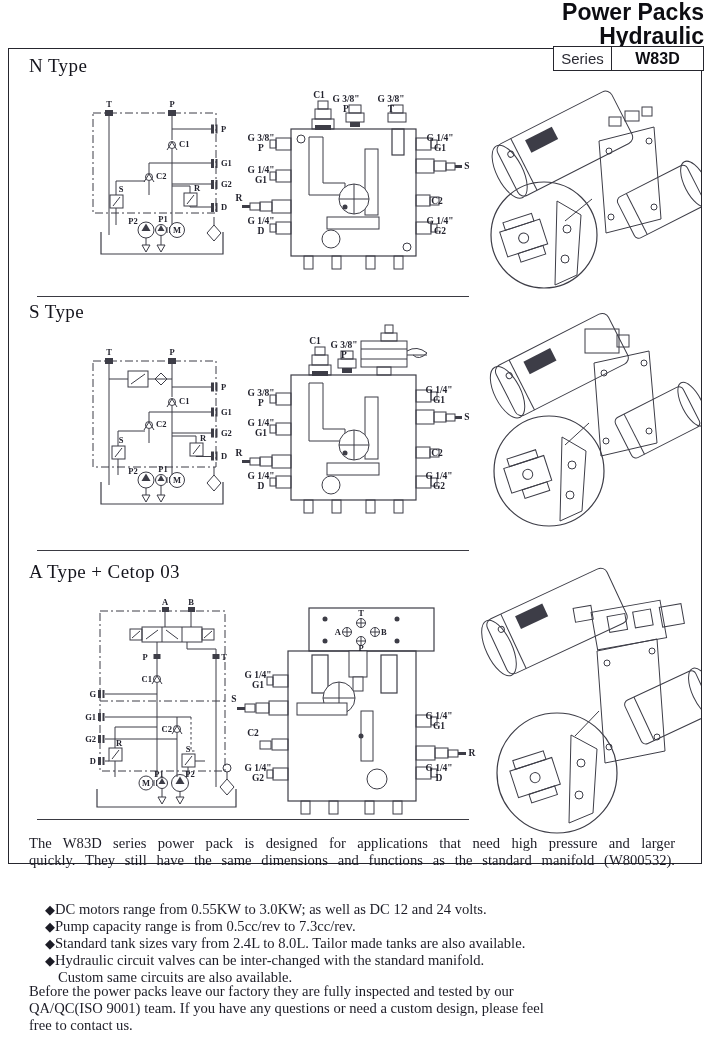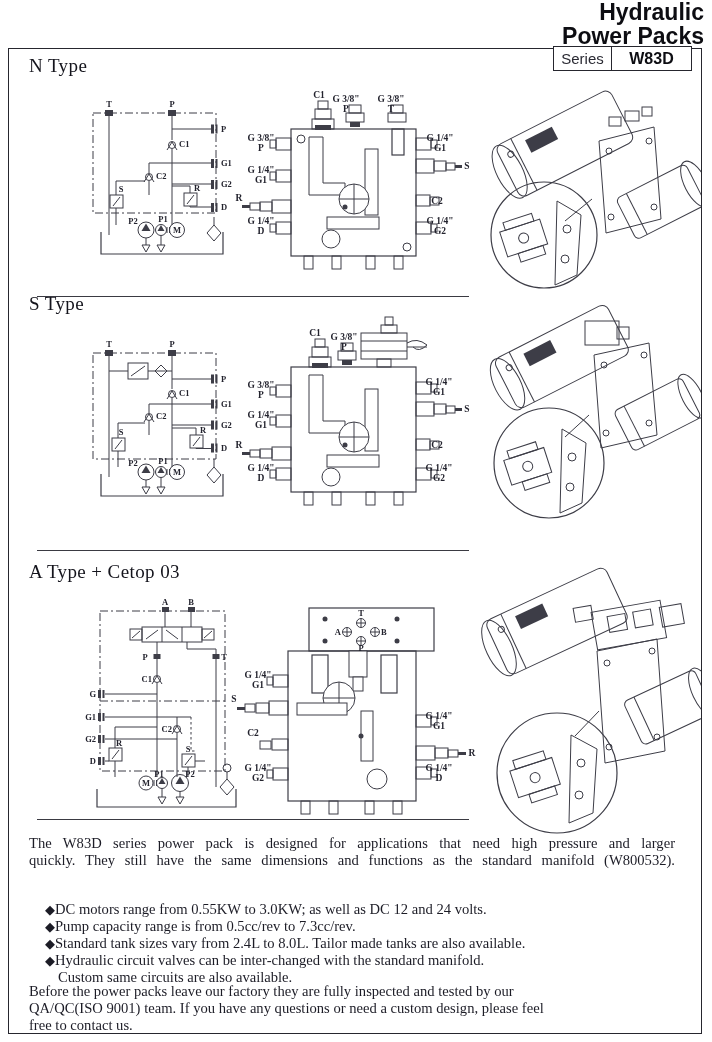--- a/index.html
+++ b/index.html
@@ -1,21 +1,21 @@
 <!DOCTYPE html>
 <html><head>
 <meta charset="utf-8">
 <style>
   html,body{margin:0;padding:0;background:#fff;}
   body{width:712px;height:1042px;position:relative;font-family:"Liberation Serif",serif;color:#1f1f2a;overflow:hidden;}
   .hdr{position:absolute;right:8px;top:0;text-align:right;font-family:"Liberation Sans",sans-serif;font-weight:bold;font-size:23px;line-height:24px;color:#0d0d12;}
-  .series{position:absolute;left:553px;top:46px;width:139px;height:25px;border:1.5px solid #26262e;display:flex;background:#fff;z-index:5;box-sizing:border-box;font-family:"Liberation Sans",sans-serif;}
+  .series{position:absolute;left:553px;top:46px;width:151px;height:25px;border:1.5px solid #26262e;display:flex;background:#fff;z-index:5;box-sizing:border-box;font-family:"Liberation Sans",sans-serif;}
   .series .c1{width:57px;border-right:1.5px solid #26262e;display:flex;align-items:center;justify-content:center;font-size:15px;color:#2a2a33;}
   .series .c2{flex:1;display:flex;align-items:center;justify-content:center;font-weight:bold;font-size:16px;color:#0d0d12;}
-  .mainbox{position:absolute;left:8px;top:48px;width:694px;height:986px;border:1.5px solid #26262e;box-sizing:border-box;background:#fff;}
+  .mainbox{position:absolute;left:8px;top:48px;width:694px;height:816px;border:1.5px solid #26262e;box-sizing:border-box;background:#fff;}
   .sec{position:absolute;left:0;width:692px;}
   .sec-title{position:absolute;left:20px;font-size:19px;color:#14141c;letter-spacing:.4px;white-space:nowrap;}
   .divider{position:absolute;left:28px;width:432px;height:0;border-top:1.5px solid #3a3a42;}
   svg.art{position:absolute;left:0;top:0;}
   svg .ln{stroke:#3d3d47;fill:none;stroke-width:1;}
   svg .lb{stroke:#3d3d47;fill:none;stroke-width:1.2;}
   svg .fl{fill:#3d3d47;stroke:none;}
   svg .wh{fill:#fff;stroke:#3d3d47;stroke-width:1;}
   svg .dd{stroke-dasharray:8 3 2 3;}
   svg .d2{stroke-dasharray:2.5 2.5;}
@@ -28,22 +28,22 @@
   .txt .ll{text-align:left;line-height:16.9px;}
   .bullets{position:absolute;left:36px;width:640px;font-size:14.6px;line-height:17px;color:#1c1c26;}
   .brow{white-space:nowrap;}
   .bcont{padding-left:13px;}
   .dmn{font-size:13px;}
 </style>
 </head>
 <body>
 
 <div class="hdr">
+  <div>Power Packs</div>
   <div>Hydraulic</div>
-  <div>Power Packs</div>
 </div>
 
 <div class="series">
   <div class="c1">Series</div>
   <div class="c2">W83D</div>
 </div>
 
 <div class="mainbox">
 
   <div class="sec" style="top:0;height:248px;">
@@ -205,21 +205,21 @@
     <span class="lbl" style="left:431px;top:89px;">G 1/4"</span>
     <span class="lbl" style="left:431px;top:99px;">G1</span>
     <span class="lbl" style="left:458px;top:117px;">S</span>
     <span class="lbl" style="left:428px;top:152px;">C2</span>
     <span class="lbl" style="left:431px;top:172px;">G 1/4"</span>
     <span class="lbl" style="left:431px;top:182px;">G2</span>
   </div>
 
   <div class="divider" style="top:247px;"></div>
 
-  <div class="sec" style="top:236px;height:254px;">
+  <div class="sec" style="top:244px;height:254px;">
     <span class="sec-title" style="top:8px;">S Type</span>
     <svg class="art" width="692" height="254" viewBox="0 0 692 254">
       <g>
         <rect class="ln dd" x="84" y="68" width="123" height="106"></rect>
         <rect class="fl" x="96" y="65" width="8" height="6"></rect>
           <rect class="fl" x="159" y="65" width="8" height="6"></rect>
         <path class="ln" d="M100,71 V192 M163,71 V104"></path>
         <rect class="ln" x="119" y="78" width="20" height="16"></rect>
           <path class="ln" d="M122,91 L136,81"></path>
         <path class="ln" d="M146,86 L152,80 L158,86 L152,92 Z M100,86 H119 M139,86 H163"></path>

